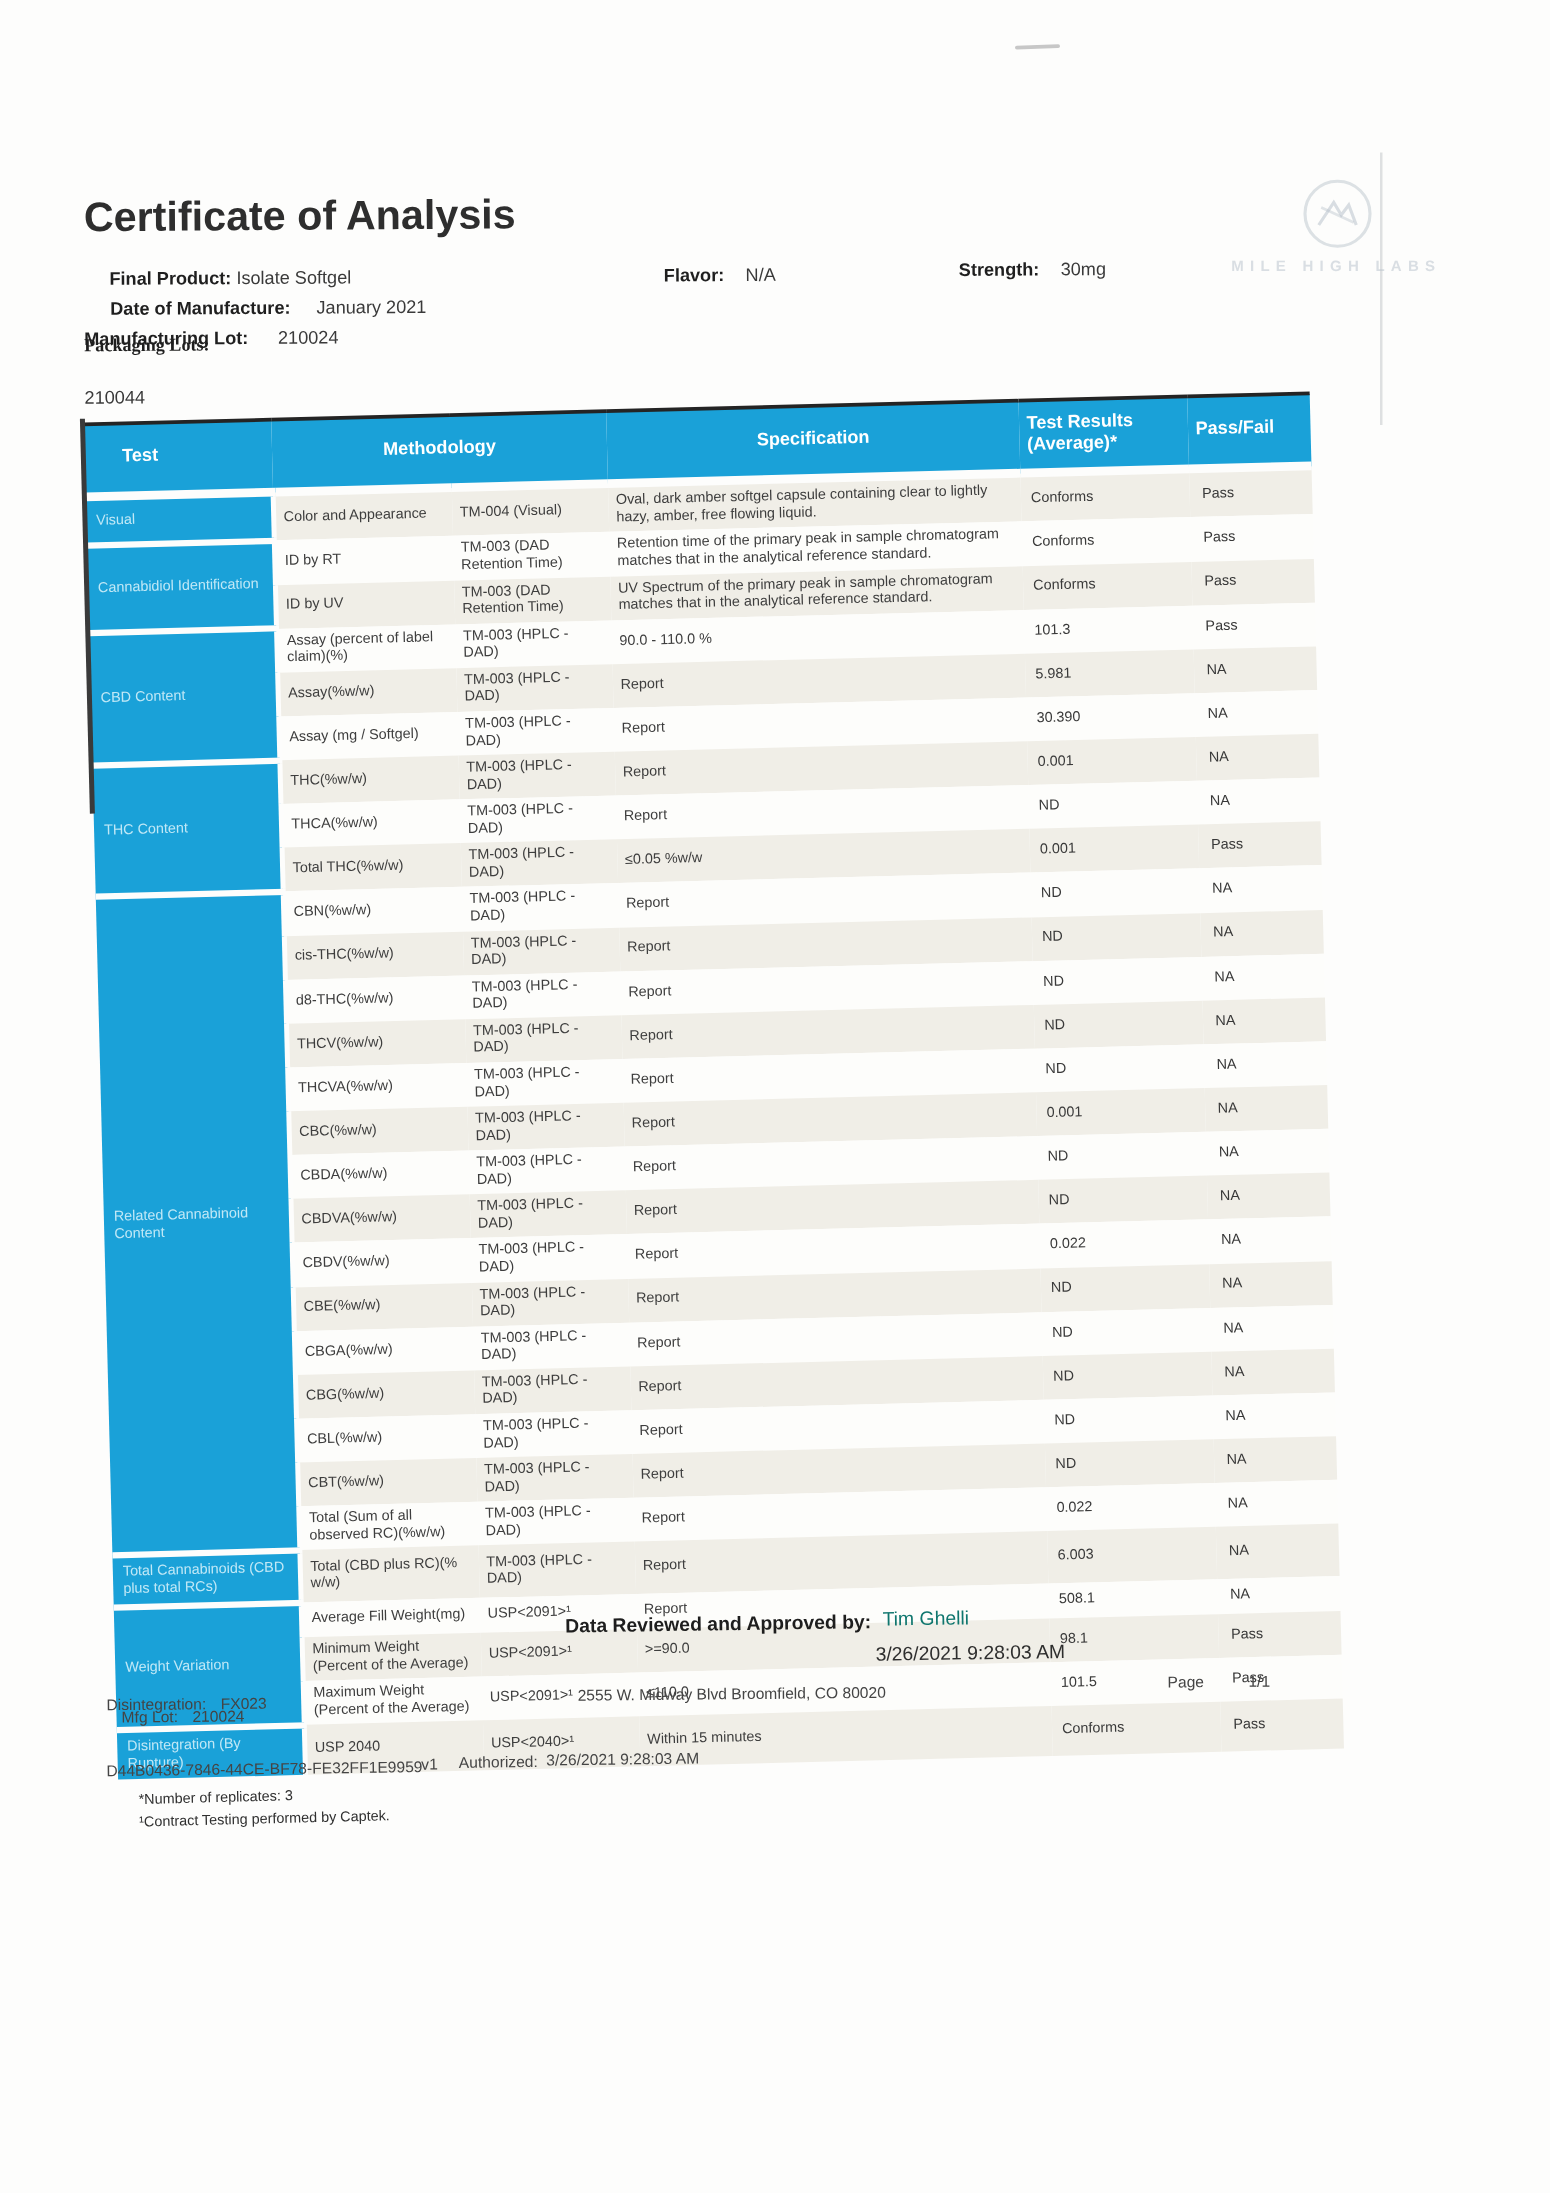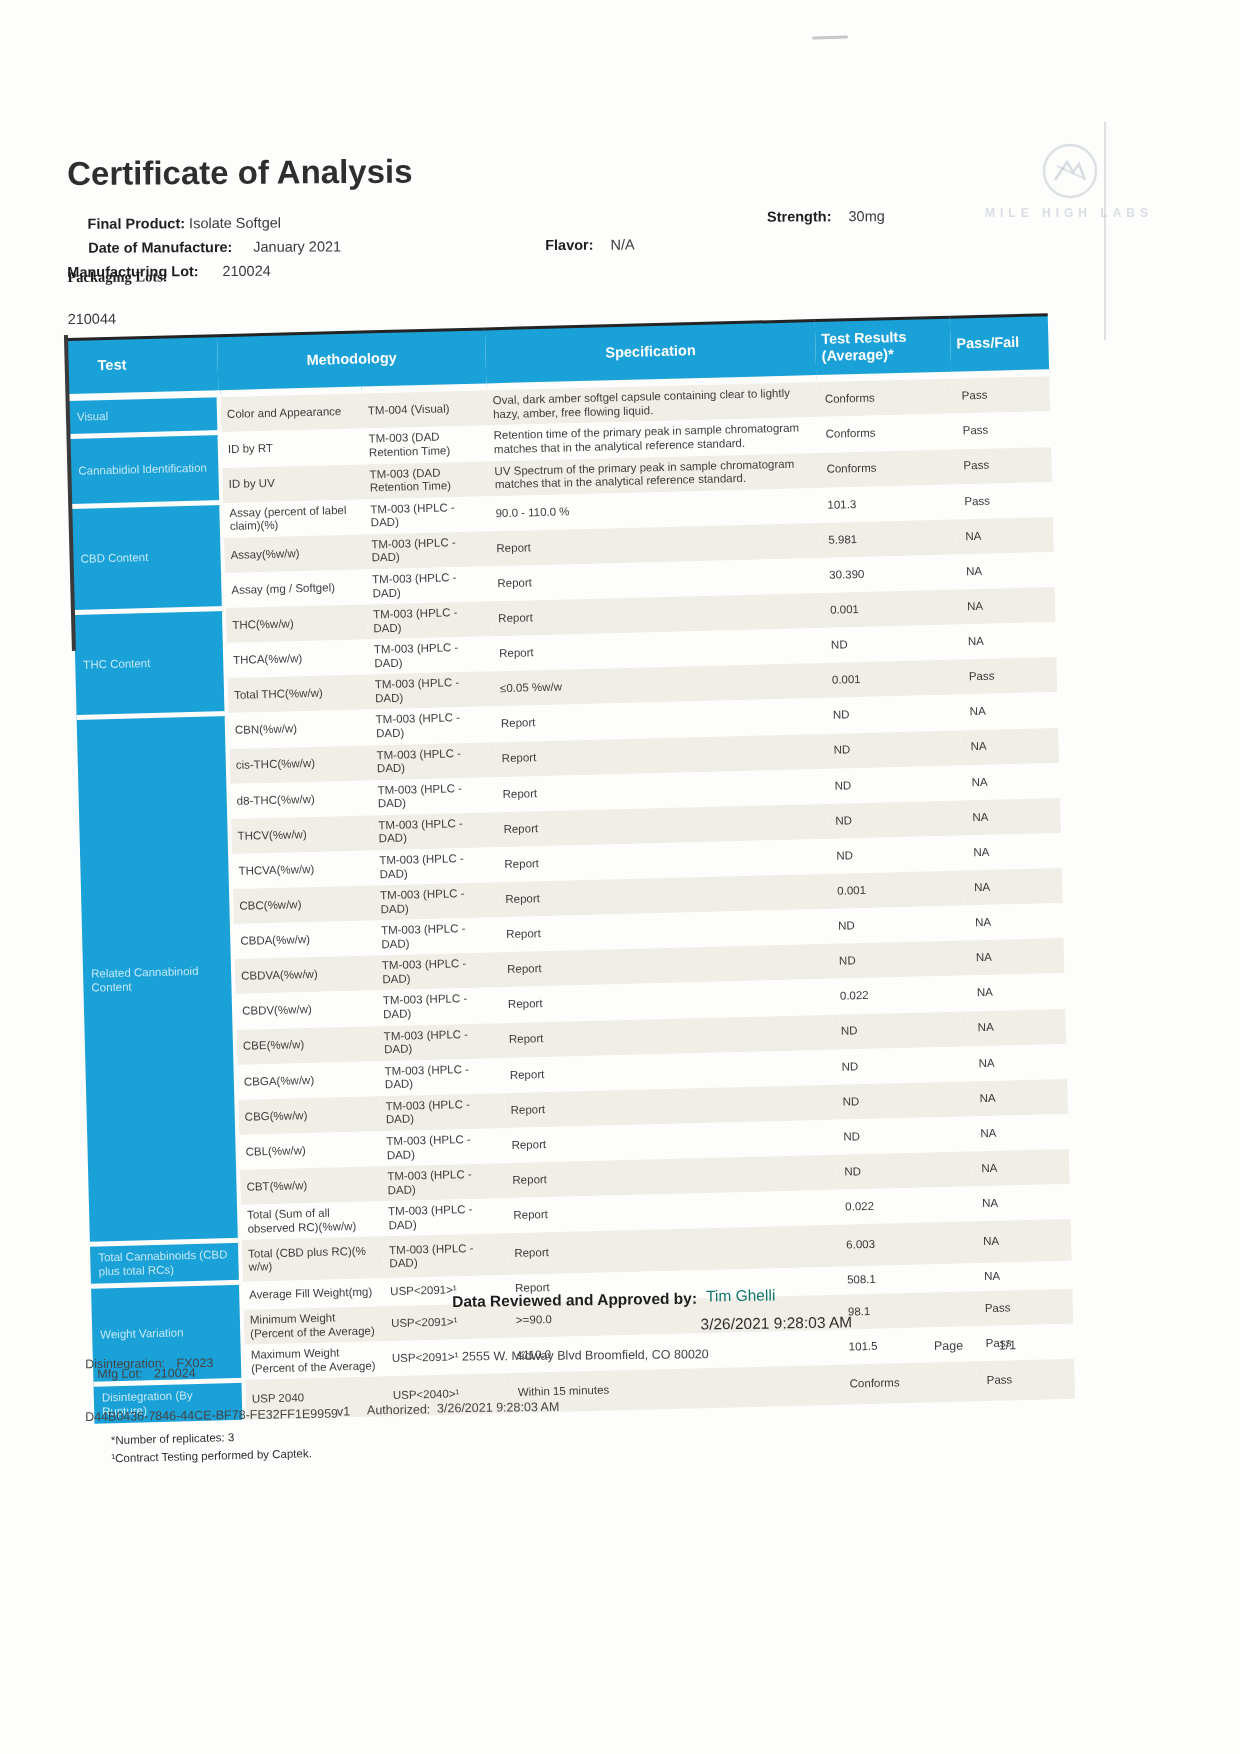--- a/index.html
+++ b/index.html
@@ -16,21 +16,21 @@
   .watermark{position:absolute;left:985px;top:140px;width:170px;text-align:left;}
   .watermark svg{display:block;margin:0 auto;}
   .watermark-text{margin-top:4px;font-size:12px;font-weight:bold;letter-spacing:5px;color:rgba(188,197,205,.55);white-space:nowrap;}
   
   .page-title{position:absolute;left:67px;top:155px;font-size:33px;font-weight:bold;color:#2e2e2e;transform:rotate(-0.4deg);transform-origin:0 0;}
   .meta{position:absolute;left:67px;top:216px;width:1100px;font-size:14.5px;transform:rotate(-0.35deg);transform-origin:0 0;}
   .meta-line{position:absolute;left:0;white-space:nowrap;}
   .meta-label{font-weight:bold;color:#1f1f1f;display:inline-block;}
   .meta-value{color:#3a3a3a;}
   .w1{width:118px;text-align:right;} .w2{width:161px;margin-left:21px;} .w3{width:151px;}
-  .flavor-field{position:absolute;left:478px;top:0;margin-top:24px;}
+  .flavor-field{position:absolute;left:464px;top:0;}
   .strength-field{position:absolute;left:700px;top:-3px;}
   .flavor-field .meta-value,.strength-field .meta-value{margin-left:13px;}
   
   .table-block{position:absolute;left:67px;top:338px;width:981px;transform:rotate(-1.45deg);transform-origin:0 0;}
   table.coa{border-collapse:collapse;width:981px;table-layout:fixed;border-top:3px solid #242424;}
   thead th{
     background:#1aa1d8;color:#ffffff;font-size:14.5px;font-weight:bold;text-align:left;
     padding:9px 6px 11px;vertical-align:middle;border-bottom:7px solid #fdfdfc;line-height:1.15;
   }
   thead th.h-test{padding-left:30px;}

